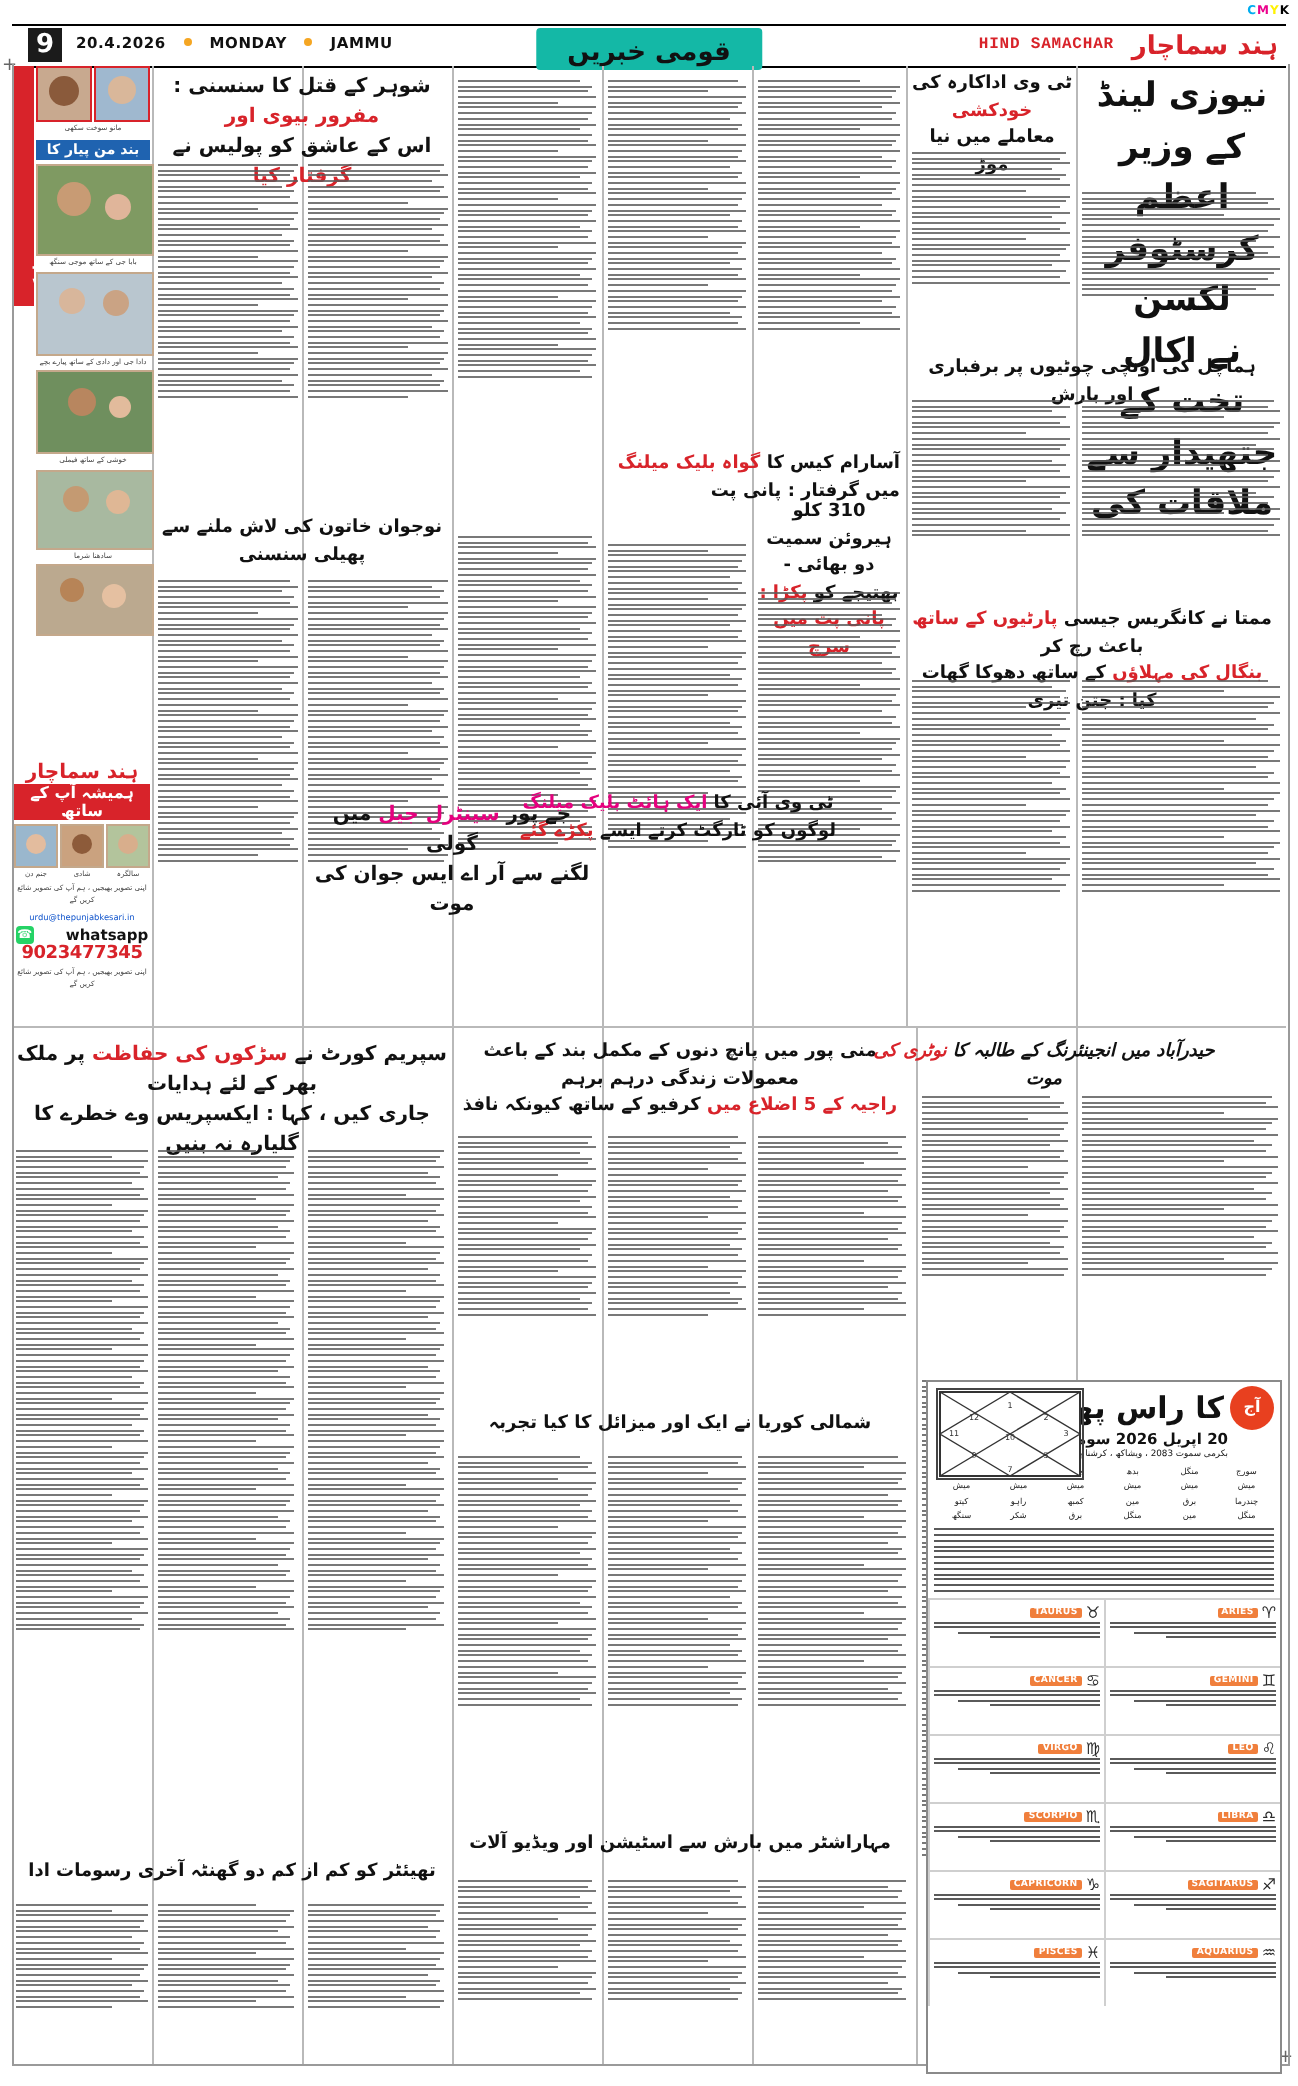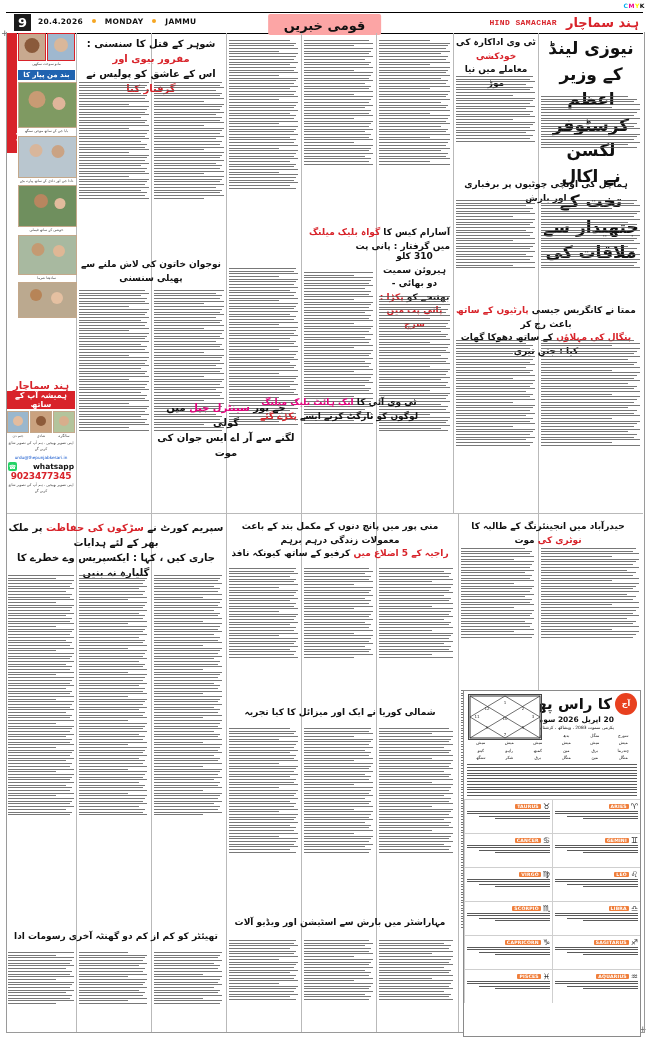--- a/index.html
+++ b/index.html
@@ -24,21 +24,21 @@
   
   #cmyk{position:absolute;right:4px;top:2px;font-size:6px;letter-spacing:.5px;font-weight:bold;}
   #cmyk span:nth-child(1){color:#00adef}
   #cmyk span:nth-child(2){color:#ec008c}
   #cmyk span:nth-child(3){color:#fff200}
   #cmyk span:nth-child(4){color:#000}
   .masthead{position:absolute;left:6px;top:12px;width:637px;height:20px;border-top:1px solid #000;border-bottom:1px solid #000;}
   .pageno{position:absolute;left:8px;top:1px;width:17px;height:17px;background:#1b1b1b;color:#fff;font-weight:bold;font-size:13px;text-align:center;line-height:17px;}
   .mh-date{position:absolute;left:32px;top:4px;font-size:7.5px;font-weight:bold;letter-spacing:.3px;}
   .dot{display:inline-block;width:4px;height:4px;border-radius:50%;background:#f5a623;margin:0 6px 1px 6px;}
-  .mh-center{position:absolute;left:50%;top:1px;transform:translateX(-50%);background:#fca5a5;padding:1px 16px;border-radius:2px;}
+  .mh-center{position:absolute;left:50%;top:1px;transform:translateX(-50%);background:#14b8a6;padding:1px 16px;border-radius:2px;}
   .mh-center span{font-size:13px;font-weight:bold;color:#111;}
   .mh-eng{position:absolute;right:86px;top:5px;font-size:8px;font-weight:bold;color:#d8232a;letter-spacing:.4px;font-family:Liberation Mono, monospace;}
   .mh-urdu{position:absolute;right:4px;top:2px;font-size:13px;font-weight:bold;color:#d8232a;}
 
   
   .outer{position:absolute;left:6px;top:32px;width:637px;height:1000px;border-left:1px solid #9a9a9a;border-right:1px solid #9a9a9a;border-bottom:1px solid #9a9a9a;}
   .crop{position:absolute;color:#666;font-size:9px;}
 
   
   .rail{position:absolute;left:7px;top:33px;width:68px;height:480px;}
@@ -1682,21 +1682,21 @@
       <i class="s1"></i>
       <i class="s4"></i>
       <i class="s2"></i>
       <i class="s1"></i>
       <i class="s3"></i>
       <i class="s4"></i>
       <i class="s2"></i>
       <i class="s1"></i>
     </div>
 
-  <div class="headline rtl h-sm" style="left:459px;top:520px;width:178px;">
+  <div class="headline rtl h-sm" style="left:433px;top:520px;width:178px;font-style:italic;">
     <span>حیدرآباد میں انجینئرنگ کے طالبہ کا</span>
     <span class="red">نوٹری کی</span>
     <span>موت</span>
   </div>
   <div class="body-text dense" style="left:461px;top:548px;width:73px;height:130px;">
       <i class="s3"></i>
       <i class="s4"></i>
       <i class="s2"></i>
       <i class="s1"></i>
       <i class="s5"></i>

